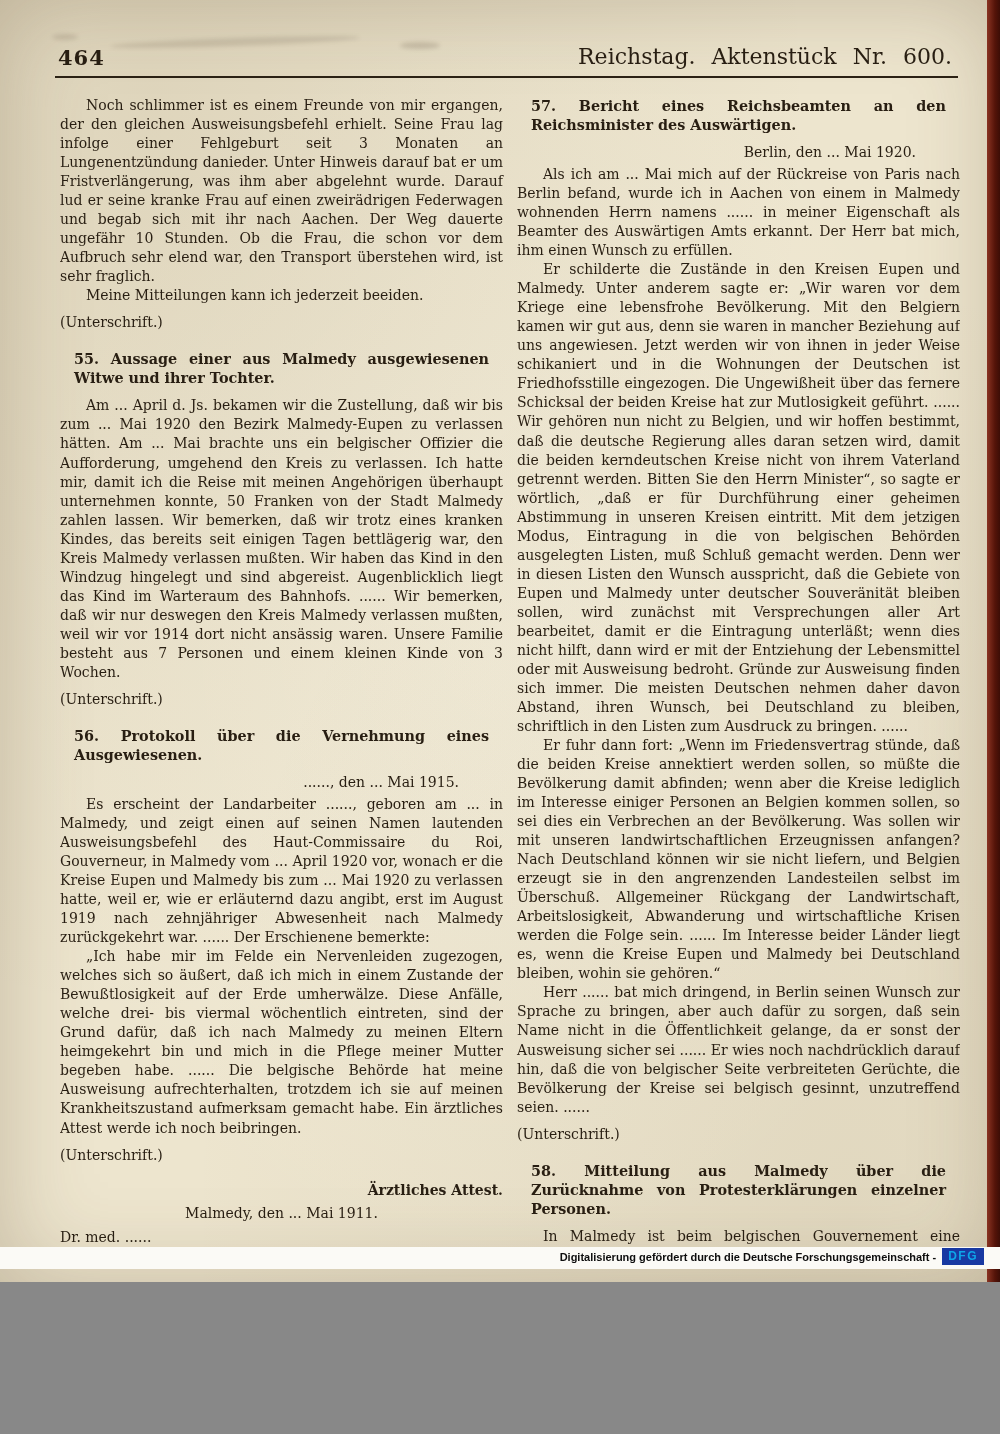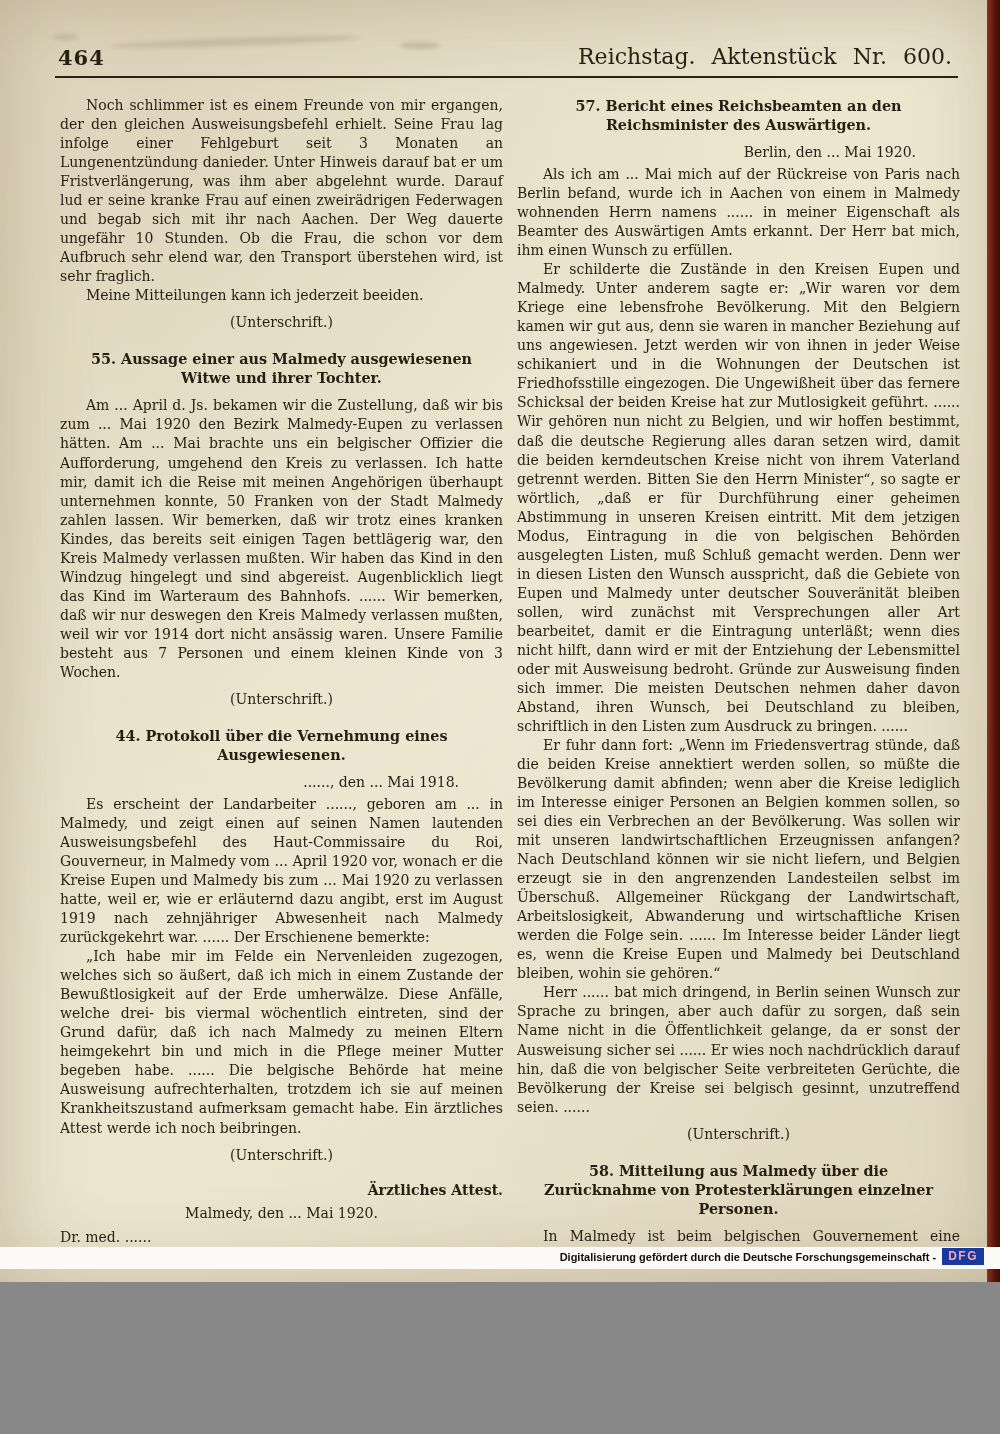--- a/index.html
+++ b/index.html
@@ -26,36 +26,36 @@
   .page-header { position:absolute; top:44px; left:58px; right:48px; height:26px; z-index:2; }
   .page-number { position:absolute; left:0; top:1px; font-size:21px; font-weight:bold; letter-spacing:1px; }
   .header-title { position:absolute; left:0; right:0; text-align:right; font-size:22px; font-weight:normal; word-spacing:9px; }
   .header-rule { position:absolute; top:76px; left:55px; right:42px; height:2px; background:#2b2114; z-index:2; }
   .columns {
     position:absolute; top:96px; left:60px; right:40px; bottom:36px;
     display:flex; gap:14px; overflow:hidden; z-index:2;
   }
   .col { flex:1 1 0; font-size:14px; line-height:1.36; text-align:justify; }
   .col p { margin:0; text-indent:26px; }
-  .sig { text-align:center; text-indent:0 !important; margin:8px 0 7px; }
+  .sig { text-indent:0 !important; margin:8px 0 7px; }
   .sec-heading {
-    font-weight:bold; text-align:center; text-indent:0 !important;
+    font-weight:bold; text-indent:0 !important;
     margin:17px 14px 9px; font-size:14.4px; line-height:1.32;
   }
   .col .sec-heading:first-child { margin-top:0; }
   .dateline-right { text-align:right; text-indent:0 !important; padding-right:44px; margin:2px 0 3px; }
   .centerline { text-align:center; text-indent:0 !important; margin:2px 0 3px; }
   .attest-title { font-weight:bold; text-align:right; text-indent:0 !important; margin:16px 0 4px; }
   .doctor-line { text-indent:0 !important; text-align:left; margin:5px 0 6px; }
   .bottom-strip { position:absolute; left:0; right:0; bottom:13px; height:22px; background:#fbfaf6; z-index:6; }
   .footer {
     position:absolute; right:16px; bottom:4px; display:flex; align-items:center; gap:6px;
     font-family:"Liberation Sans","DejaVu Sans",sans-serif; font-size:11px; font-weight:bold; color:#0d0d0d;
   }
-  .dfg-logo { background:#1839a2; color:#fca5a5; padding:1px 6px 2px; font-size:12px; letter-spacing:1.5px; }
+  .dfg-logo { background:#1839a2; color:#0ea5e9; padding:1px 6px 2px; font-size:12px; letter-spacing:1.5px; }
 </style>
 </head>
 <body>
 
 <div class="page">
 
   <div class="noise n1"></div>
   <div class="noise n2"></div>
   <div class="noise n3"></div>
 
@@ -69,28 +69,28 @@
 
     <section class="col">
       <p>Noch schlimmer ist es einem Freunde von mir ergangen, der den gleichen Ausweisungsbefehl erhielt. Seine Frau lag infolge einer Fehlgeburt seit 3 Monaten an Lungenentzündung danieder. Unter Hinweis darauf bat er um Fristverlängerung, was ihm aber abgelehnt wurde. Darauf lud er seine kranke Frau auf einen zweirädrigen Federwagen und begab sich mit ihr nach Aachen. Der Weg dauerte ungefähr 10 Stunden. Ob die Frau, die schon vor dem Aufbruch sehr elend war, den Transport überstehen wird, ist sehr fraglich.</p>
       <p>Meine Mitteilungen kann ich jederzeit beeiden.</p>
       <div class="sig">(Unterschrift.)</div>
 
       <div class="sec-heading">55. Aussage einer aus Malmedy ausgewiesenen Witwe und ihrer Tochter.</div>
       <p>Am ... April d. Js. bekamen wir die Zustellung, daß wir bis zum ... Mai 1920 den Bezirk Malmedy-Eupen zu verlassen hätten. Am ... Mai brachte uns ein belgischer Offizier die Aufforderung, umgehend den Kreis zu verlassen. Ich hatte mir, damit ich die Reise mit meinen Angehörigen überhaupt unternehmen konnte, 50 Franken von der Stadt Malmedy zahlen lassen. Wir bemerken, daß wir trotz eines kranken Kindes, das bereits seit einigen Tagen bettlägerig war, den Kreis Malmedy verlassen mußten. Wir haben das Kind in den Windzug hingelegt und sind abgereist. Augenblicklich liegt das Kind im Warteraum des Bahnhofs. ...... Wir bemerken, daß wir nur deswegen den Kreis Malmedy verlassen mußten, weil wir vor 1914 dort nicht ansässig waren. Unsere Familie besteht aus 7 Personen und einem kleinen Kinde von 3 Wochen.</p>
       <div class="sig">(Unterschrift.)</div>
 
-      <div class="sec-heading">44. Protokoll über die Vernehmung eines Ausgewiesenen.</div>
-      <div class="dateline-right">......, den ... Mai 1918.</div>
+      <div class="sec-heading">56. Protokoll über die Vernehmung eines Ausgewiesenen.</div>
+      <div class="dateline-right">......, den ... Mai 1915.</div>
       <p>Es erscheint der Landarbeiter ......, geboren am ... in Malmedy, und zeigt einen auf seinen Namen lautenden Ausweisungsbefehl des Haut-Commissaire du Roi, Gouverneur, in Malmedy vom ... April 1920 vor, wonach er die Kreise Eupen und Malmedy bis zum ... Mai 1920 zu verlassen hatte, weil er, wie er erläuternd dazu angibt, erst im August 1919 nach zehnjähriger Abwesenheit nach Malmedy zurückgekehrt war. ...... Der Erschienene bemerkte:</p>
       <p>„Ich habe mir im Felde ein Nervenleiden zugezogen, welches sich so äußert, daß ich mich in einem Zustande der Bewußtlosigkeit auf der Erde umherwälze. Diese Anfälle, welche drei- bis viermal wöchentlich eintreten, sind der Grund dafür, daß ich nach Malmedy zu meinen Eltern heimgekehrt bin und mich in die Pflege meiner Mutter begeben habe. ...... Die belgische Behörde hat meine Ausweisung aufrechterhalten, trotzdem ich sie auf meinen Krankheitszustand aufmerksam gemacht habe. Ein ärztliches Attest werde ich noch beibringen.</p>
       <div class="sig">(Unterschrift.)</div>
 
       <div class="attest-title">Ärztliches Attest.</div>
-      <div class="centerline">Malmedy, den ... Mai 1920.</div>
+      <div class="centerline">Malmedy, den ... Mai 1911.</div>
       <div class="doctor-line">Dr. med. ......</div>
       <p>Herr ...... aus Malmedy steht seit Herbst 1919 wegen regelmäßig auftretender epileptischer Anfälle in meiner regelmäßigen Behandlung.</p>
       <div class="sig">(Unterschrift.)</div>
     </section>
 
     <section class="col">
       <div class="sec-heading">57. Bericht eines Reichsbeamten an den Reichsminister des Auswärtigen.</div>
       <div class="dateline-right">Berlin, den ... Mai 1920.</div>
       <p>Als ich am ... Mai mich auf der Rückreise von Paris nach Berlin befand, wurde ich in Aachen von einem in Malmedy wohnenden Herrn namens ...... in meiner Eigenschaft als Beamter des Auswärtigen Amts erkannt. Der Herr bat mich, ihm einen Wunsch zu erfüllen.</p>
       <p>Er schilderte die Zustände in den Kreisen Eupen und Malmedy. Unter anderem sagte er: „Wir waren vor dem Kriege eine lebensfrohe Bevölkerung. Mit den Belgiern kamen wir gut aus, denn sie waren in mancher Beziehung auf uns angewiesen. Jetzt werden wir von ihnen in jeder Weise schikaniert und in die Wohnungen der Deutschen ist Friedhofsstille eingezogen. Die Ungewißheit über das fernere Schicksal der beiden Kreise hat zur Mutlosigkeit geführt. ...... Wir gehören nun nicht zu Belgien, und wir hoffen bestimmt, daß die deutsche Regierung alles daran setzen wird, damit die beiden kerndeutschen Kreise nicht von ihrem Vaterland getrennt werden. Bitten Sie den Herrn Minister“, so sagte er wörtlich, „daß er für Durchführung einer geheimen Abstimmung in unseren Kreisen eintritt. Mit dem jetzigen Modus, Eintragung in die von belgischen Behörden ausgelegten Listen, muß Schluß gemacht werden. Denn wer in diesen Listen den Wunsch ausspricht, daß die Gebiete von Eupen und Malmedy unter deutscher Souveränität bleiben sollen, wird zunächst mit Versprechungen aller Art bearbeitet, damit er die Eintragung unterläßt; wenn dies nicht hilft, dann wird er mit der Entziehung der Lebensmittel oder mit Ausweisung bedroht. Gründe zur Ausweisung finden sich immer. Die meisten Deutschen nehmen daher davon Abstand, ihren Wunsch, bei Deutschland zu bleiben, schriftlich in den Listen zum Ausdruck zu bringen. ......</p>

